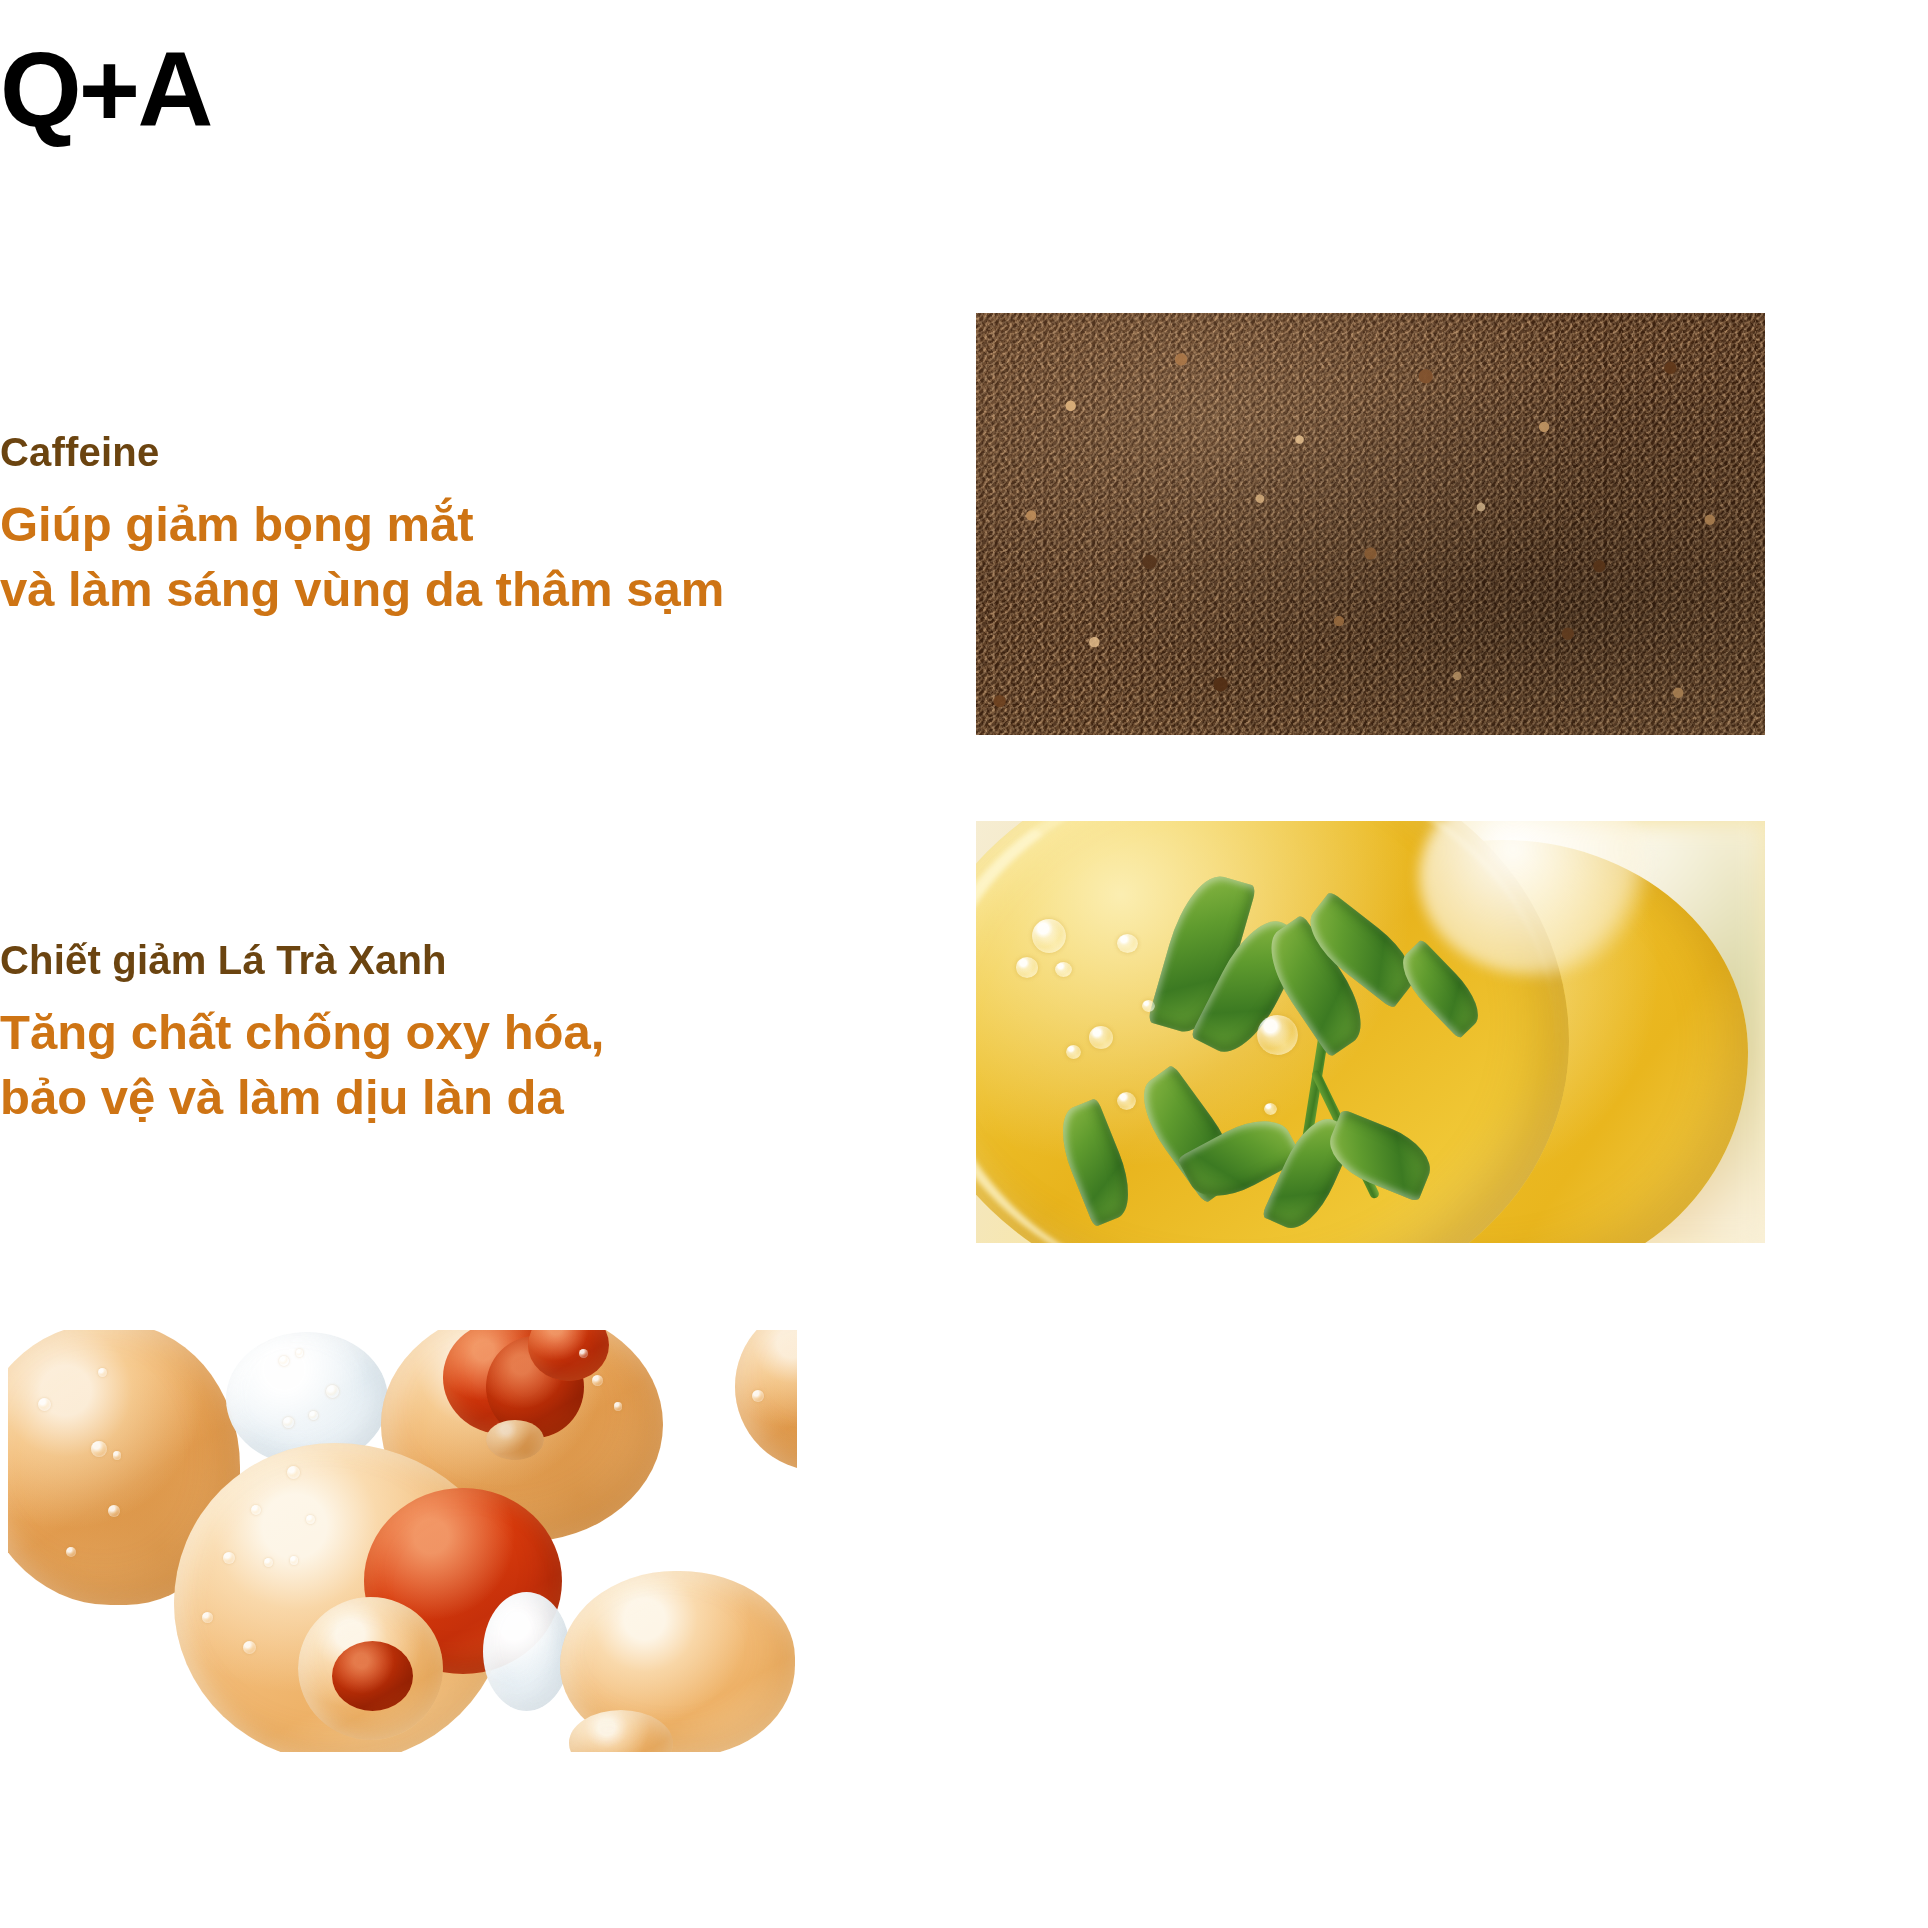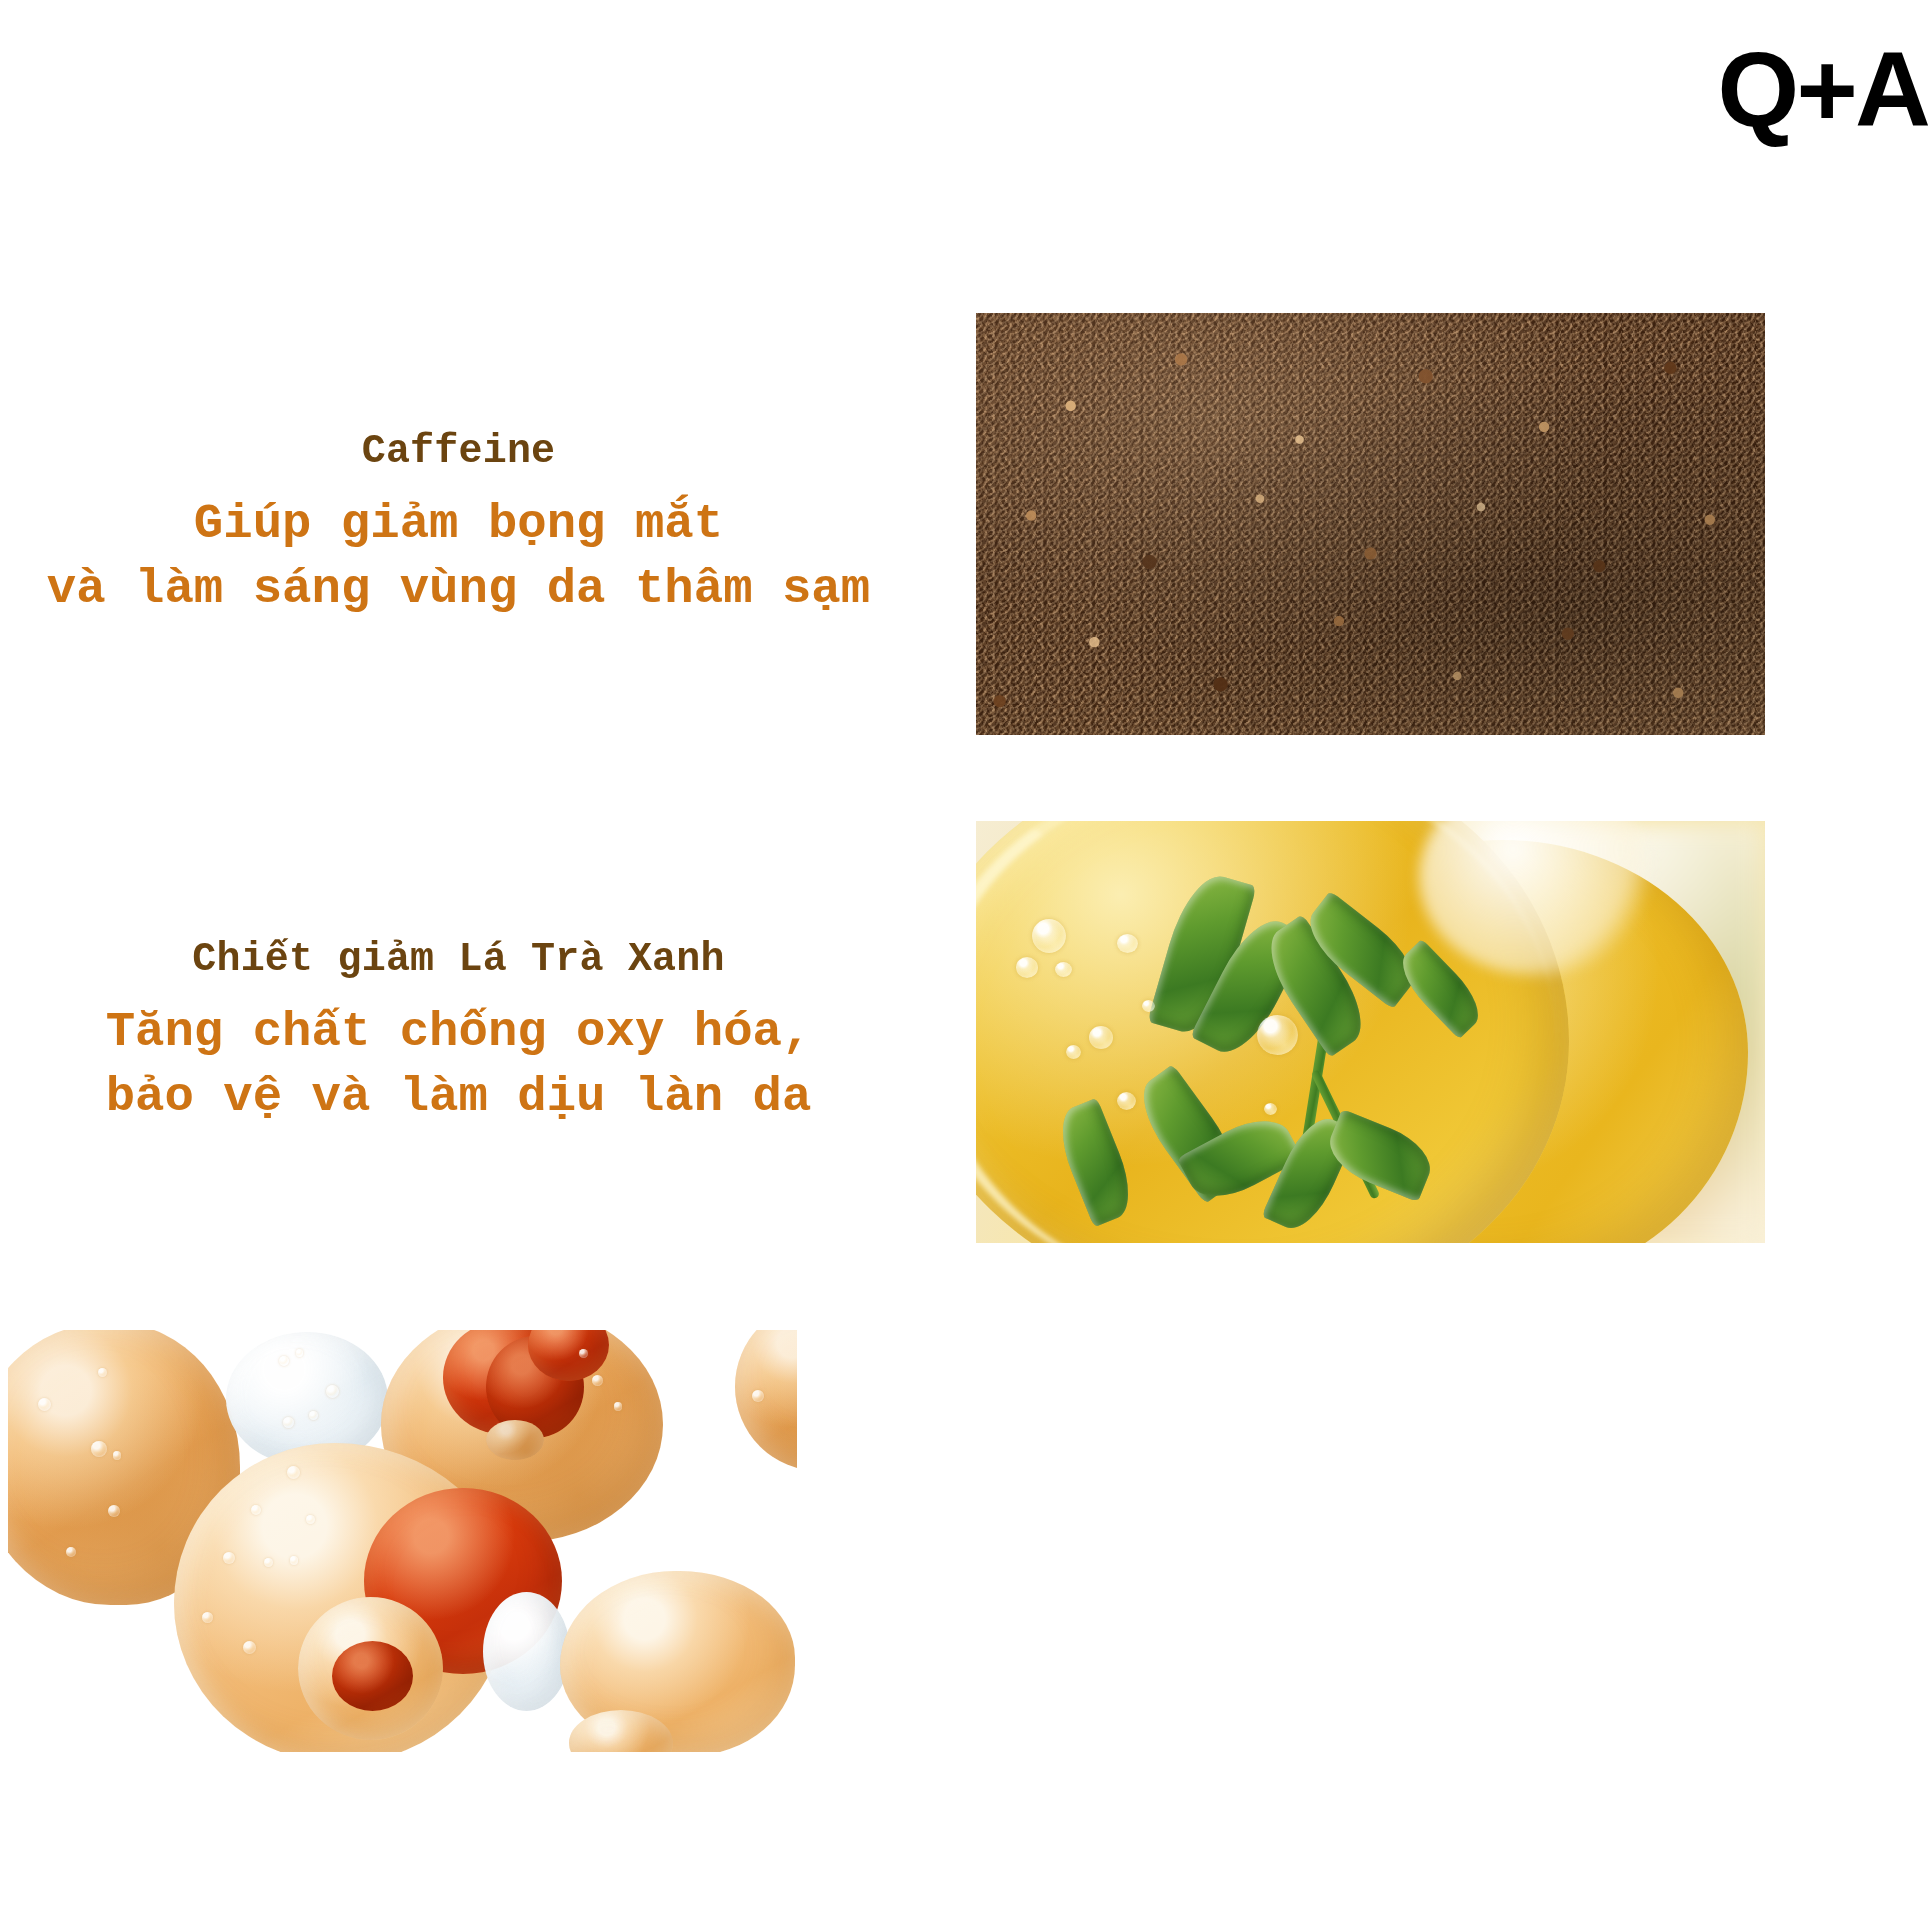--- a/index.html
+++ b/index.html
@@ -15,21 +15,21 @@
     font-family: "Liberation Sans", sans-serif;
     -webkit-font-smoothing: antialiased;
   }
 
   
   .brand-logo {
     position: absolute;
     top: 32px;
     left: 0;
     width: 1928px;
-    text-align: right;
+    text-align: left;
     font-family: "Liberation Sans", sans-serif;
     font-weight: 700;
     font-size: 105px;
     letter-spacing: -2.8px;
     color: #000000;
     line-height: 1.1;
   }
 
   
   .ingredient-row {
@@ -40,22 +40,21 @@
     align-items: center;
   }
   #row-0 { top: 313px;  height: 422px; }
   #row-1 { top: 821px;  height: 422px; }
   #row-2 { top: 1330px; height: 422px; }
 
   .text-col {
     width: 968px;
     padding-right: 51px;
     box-sizing: border-box;
-    text-align: center;
-    font-family: Liberation Mono, monospace;
+    text-align: left;
   }
   .ing-name {
     font-weight: 700;
     font-size: 40px;
     color: #6B4410;
     letter-spacing: 0.2px;
     line-height: 1.25;
     margin: 0 0 15px 0;
   }
   .ing-desc {

